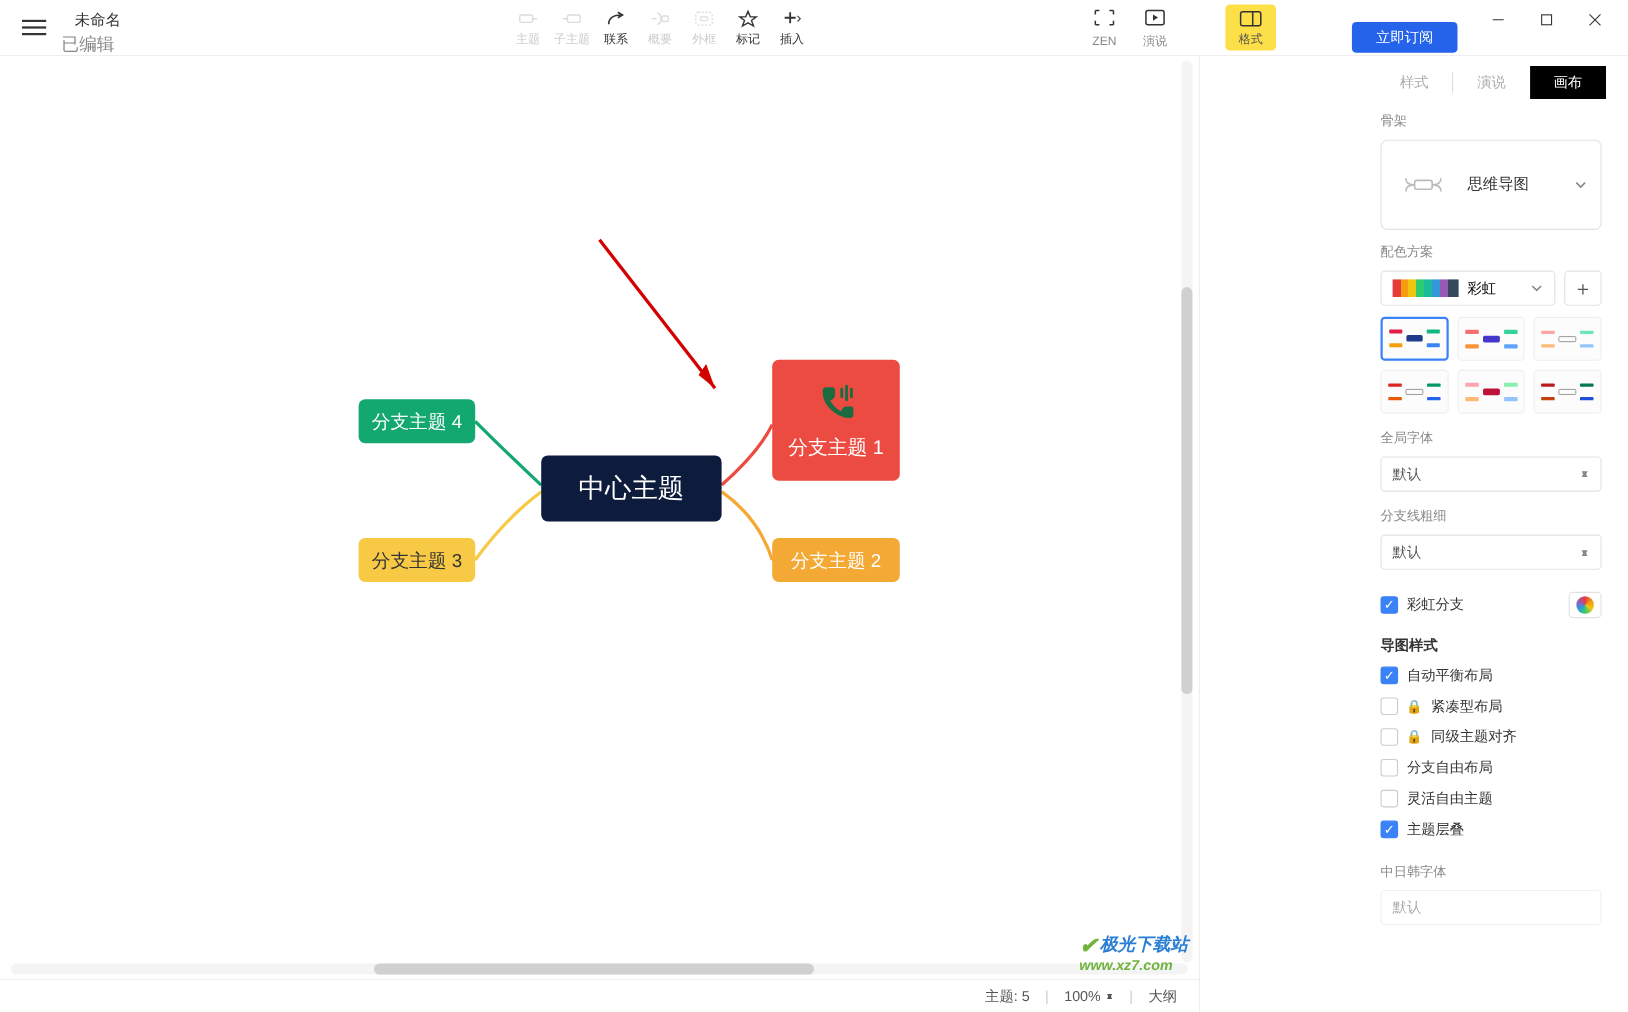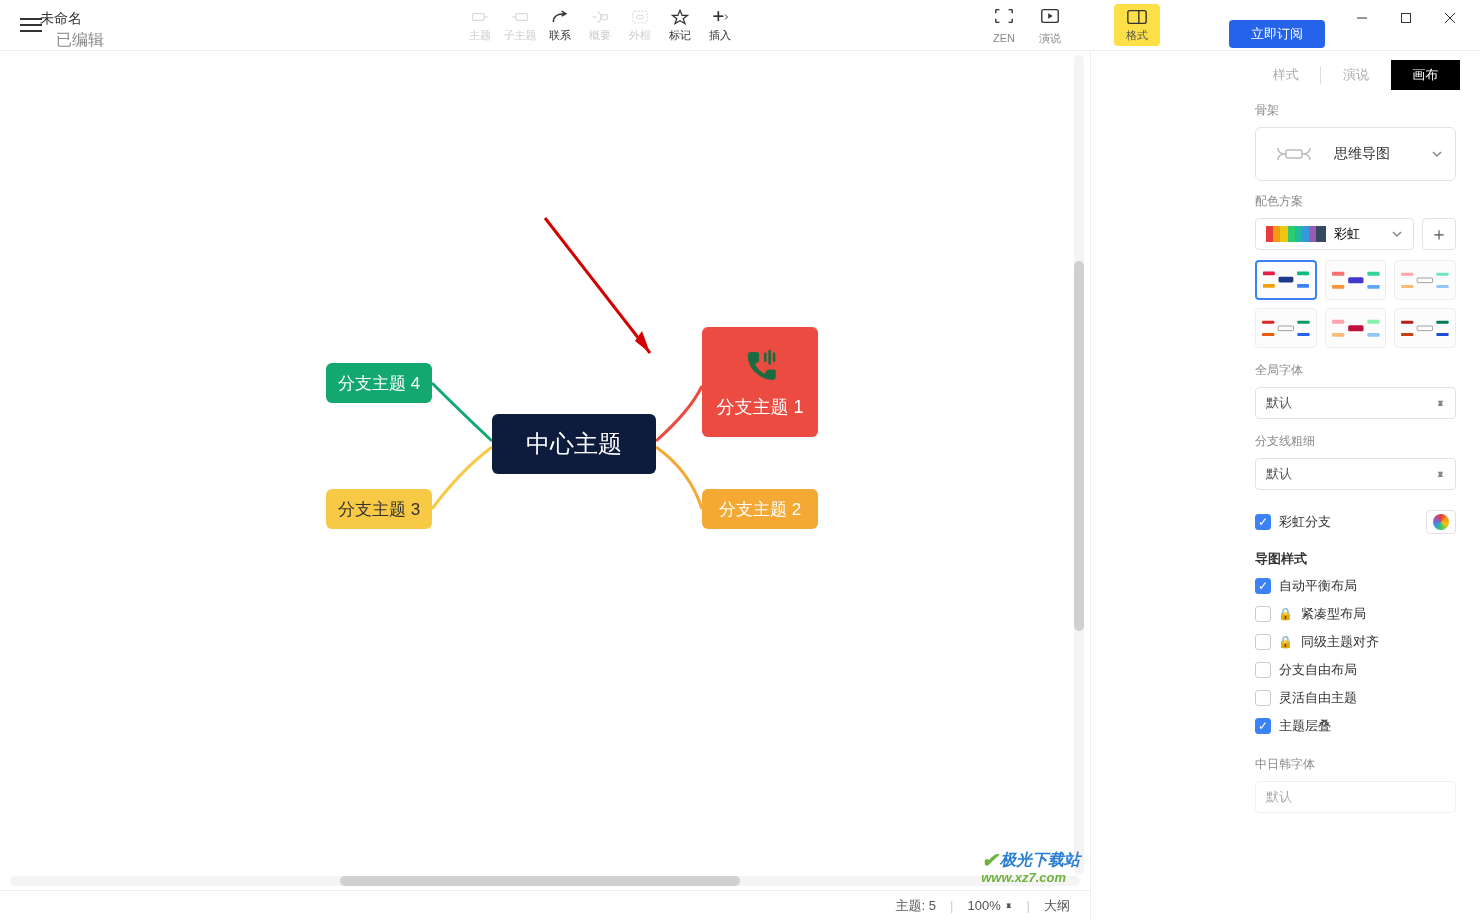--- a/index.html
+++ b/index.html
@@ -1,19 +1,19 @@
 <!DOCTYPE html>
 <html><head>
 <meta charset="utf-8">
 <style>
 * { margin: 0; padding: 0; box-sizing: border-box; font-family: "Microsoft YaHei", "PingFang SC", sans-serif; }
 body { width: 1480px; height: 920px; background: #fff; overflow: hidden; position: relative; }
 .menu-btn { position: absolute; left: 20px; top: 18px; width: 22px; height: 16px; cursor: pointer; }
 .menu-btn div { height: 2px; background: #333; margin-bottom: 4px; }
-.doc-title { position: absolute; left: 40px; top: 10px; font-size: 14px; color: #333; }
+.doc-title { position: absolute; left: 68px; top: 10px; font-size: 14px; color: #333; }
 .doc-subtitle { position: absolute; left: 56px; top: 30px; font-size: 16px; color: #888; }
 
 
 .win-controls { position: absolute; top: 4px; right: 8px; display: flex; }
 .win-btn { width: 44px; height: 28px; display: flex; align-items: center; justify-content: center; cursor: pointer; color: #333; }
 .win-btn svg { width: 12px; height: 12px; }
 
 
 .toolbar { position: absolute; top: 6px; left: 460px; display: flex; gap: 0; align-items: flex-end; }
 .tool-item { width: 40px; text-align: center; cursor: pointer; padding: 2px 0; }
@@ -59,21 +59,21 @@
 .rpanel { position: absolute; top: 50px; right: 0; bottom: 0; width: 390px; border-left: 1px solid #eee; display: flex; }
 .rpanel-inner { position: absolute; top: 0; left: 150px; right: 10px; bottom: 0; overflow-y: auto; }
 
 .rtabs { display: flex; margin: 10px 10px 0 10px; }
 .rtab { flex: 1; text-align: center; padding: 6px 0; font-size: 13px; color: #aaa; cursor: pointer; }
 .rtab.active { background: #000000; color: #fff; border-radius: 0; font-family: Liberation Serif, serif; }
 .rtab-sep { width: 1px; background: #ddd; margin: 6px 0; }
 
 .sect { padding: 12px 14px 0 14px; }
 .sect-label { font-size: 12px; color: #888; margin-bottom: 8px; }
-.skel-sel { border: 1px solid #e2e2e2; border-radius: 6px; padding: 14px 12px; display: flex; align-items: center; gap: 14px; cursor: pointer; }
+.skel-sel { border: 1px solid #e2e2e2; border-radius: 6px; padding: 28px 12px; display: flex; align-items: center; gap: 14px; cursor: pointer; }
 .skel-icon { width: 52px; height: 24px; }
 .skel-text { flex: 1; font-size: 14px; color: #333; }
 .chev { width: 12px; height: 12px; }
 
 .color-sel-row { display: flex; gap: 8px; }
 .color-sel { flex: 1; border: 1px solid #e2e2e2; border-radius: 4px; padding: 6px 10px; display: flex; align-items: center; gap: 8px; cursor: pointer; }
 .rainbow-strip { width: 60px; height: 16px; background: linear-gradient(90deg,#e73c3c 0 12%,#f39c12 12% 24%,#f1c40f 24% 36%,#2ecc71 36% 48%,#1abc9c 48% 60%,#3498db 60% 72%,#9b59b6 72% 84%,#34495e 84% 100%); }
 .color-add { width: 34px; border: 1px solid #e2e2e2; border-radius: 4px; display: flex; align-items: center; justify-content: center; font-size: 18px; cursor: pointer; color: #555; }
 
 .theme-grid { display: grid; grid-template-columns: repeat(3, 1fr); gap: 8px; margin-top: 10px; }

